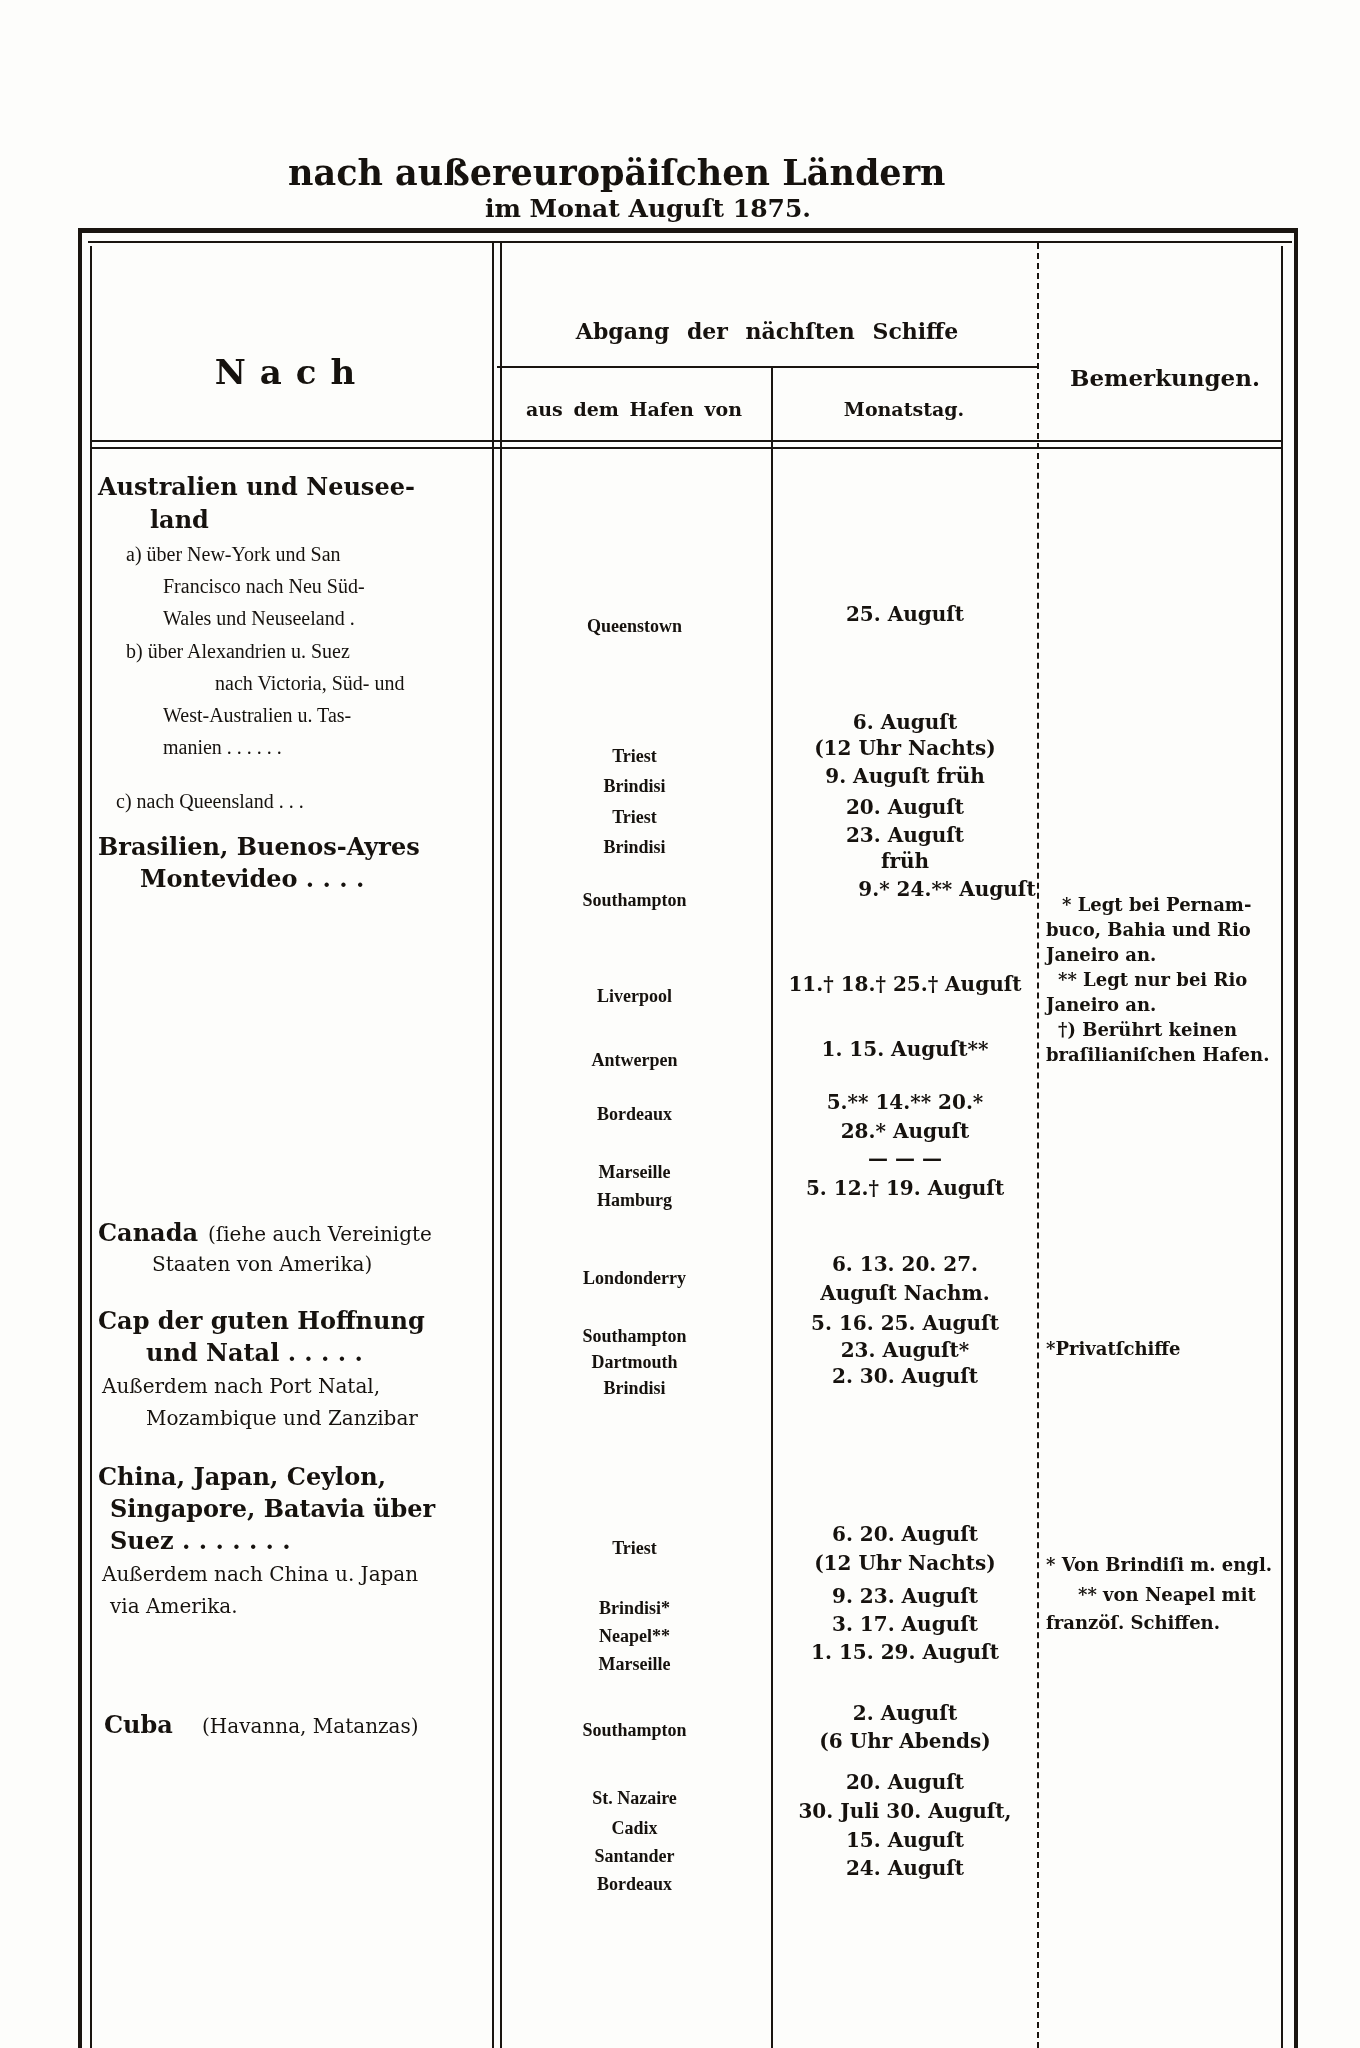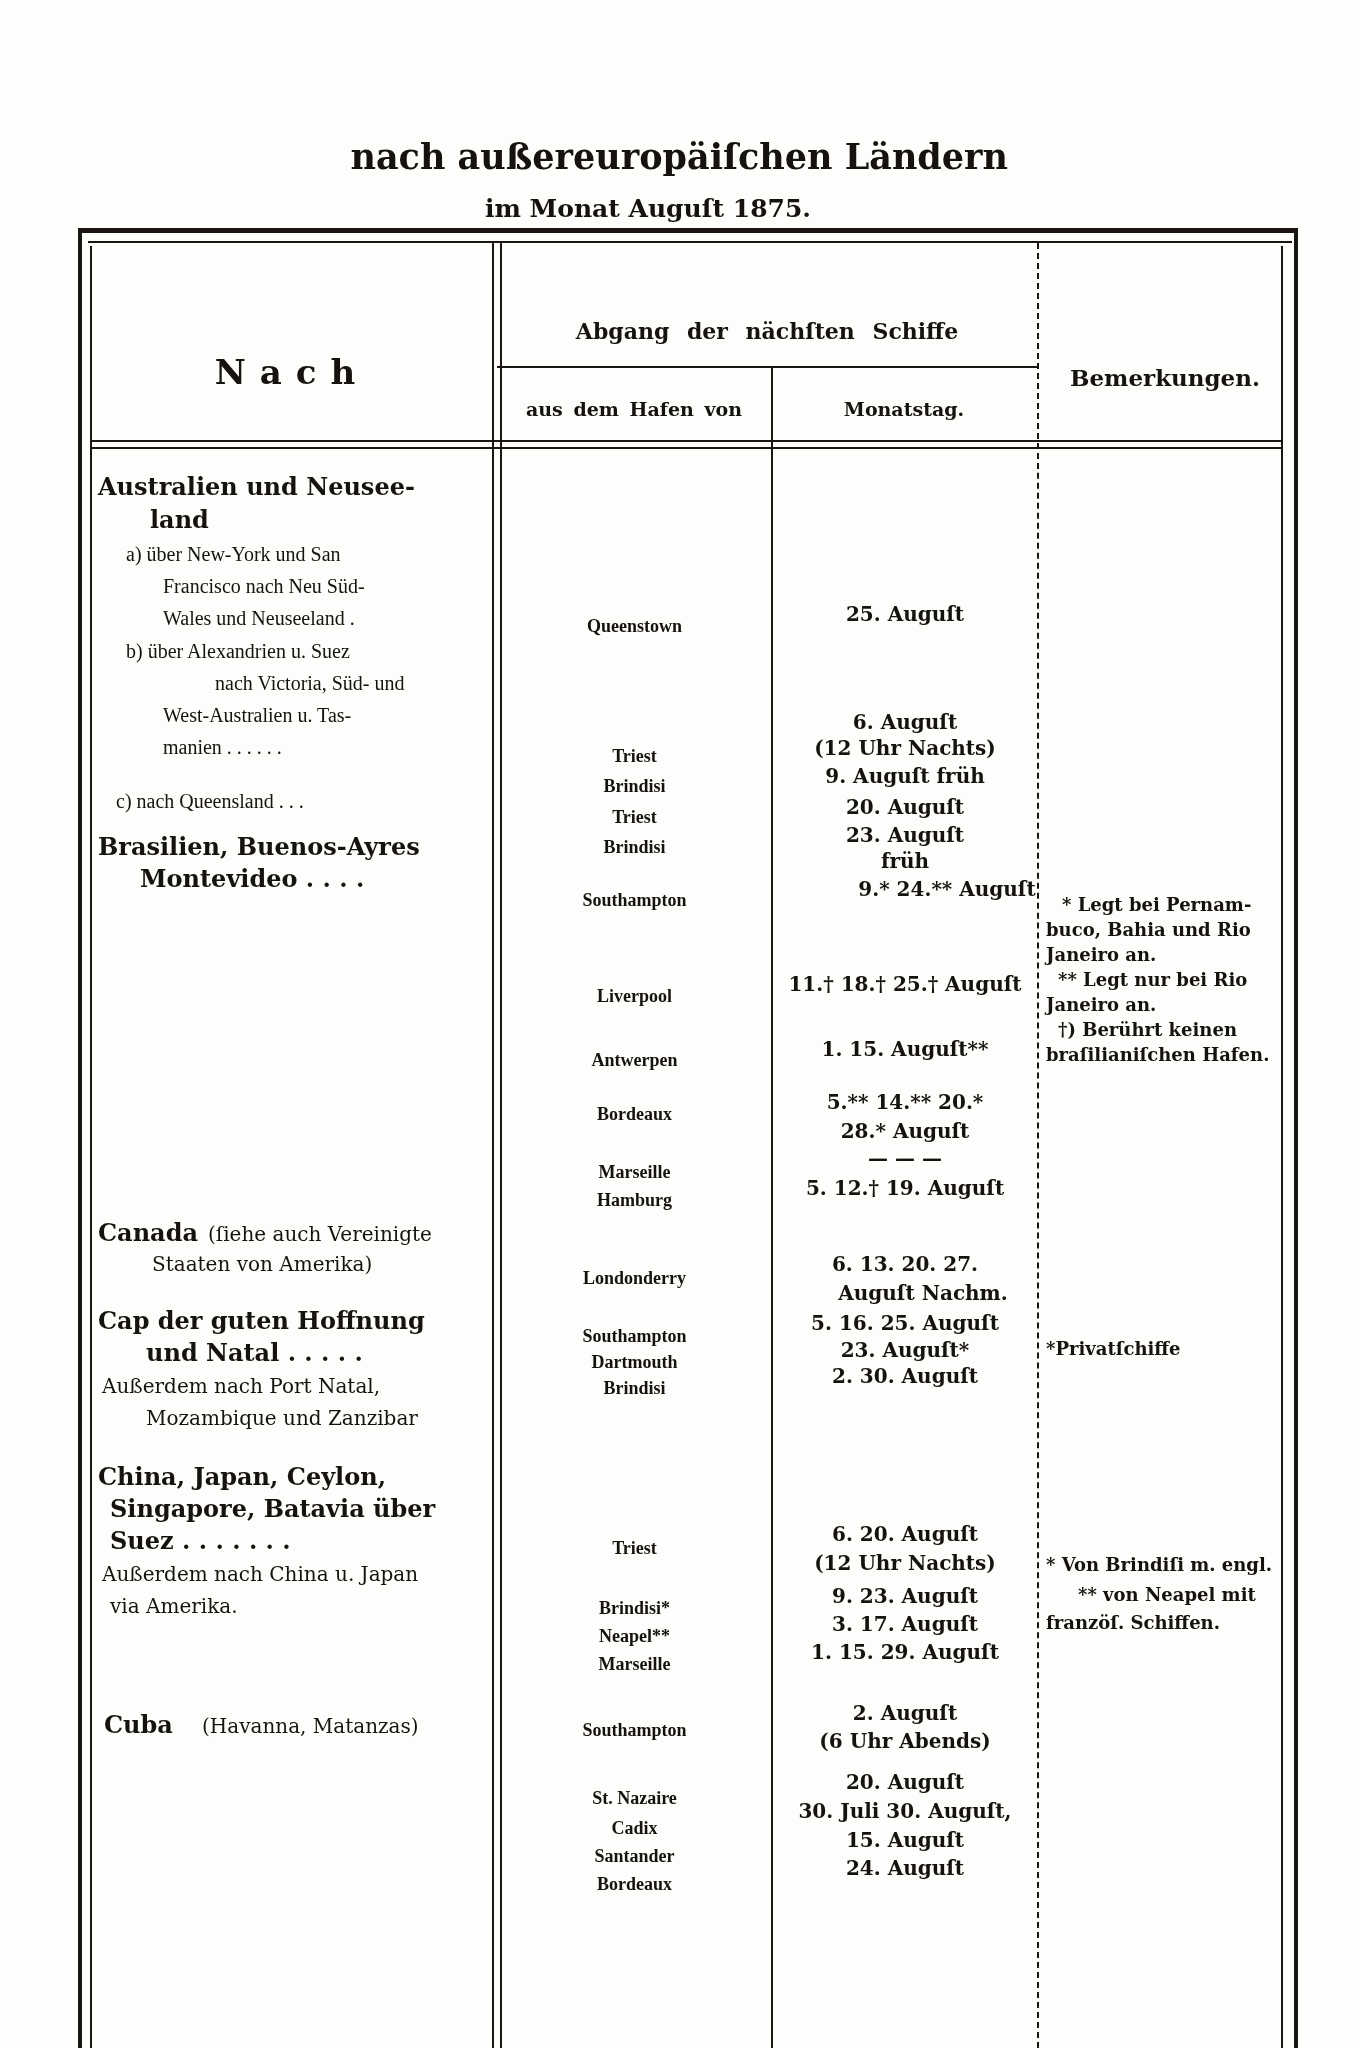--- a/index.html
+++ b/index.html
@@ -4,21 +4,21 @@
 <style>
   html,body{margin:0;padding:0;background:#ffffff;}
   .page{position:relative;width:1360px;height:2048px;background:#fdfdfb;color:#16120e;
         font-family:"DejaVu Serif",serif;overflow:hidden;}
   .bar{position:absolute;background:#1a1510;}
   .dashline{position:absolute;border-left:2px dashed #1a1510;}
   .note{position:absolute;top:60px;left:700px;width:560px;text-align:right;
         font:700 21px "DejaVu Serif",serif;letter-spacing:.5px;}
   .t1{position:absolute;top:100px;left:288px;width:720px;text-align:center;
       font:700 40px "DejaVu Serif",serif;}
-  .t2{position:absolute;top:136px;left:288px;width:720px;text-align:right;
+  .t2{position:absolute;top:152px;left:288px;width:720px;text-align:left;
       font:700 35px "DejaVu Serif",serif;}
   .t3{position:absolute;top:194px;left:288px;width:720px;text-align:center;
       font:700 25px "DejaVu Serif",serif;}
   .hd-nach{position:absolute;top:352px;left:92px;width:400px;text-align:center;
       font:700 34px "DejaVu Serif",serif;letter-spacing:14px;}
   .hd-abgang{position:absolute;top:318px;left:497px;width:540px;text-align:center;
       font:700 22px "DejaVu Serif",serif;word-spacing:10px;}
   .hd-hafen{position:absolute;top:398px;left:497px;width:274px;text-align:center;
       font:700 19px "DejaVu Serif",serif;word-spacing:4px;}
   .hd-mtag{position:absolute;top:398px;left:771px;width:266px;text-align:center;
@@ -122,21 +122,21 @@
       <div class="dates" style="top: 823px;">23. Auguſt</div>
       <div class="dates" style="top: 849px;">früh</div>
       <div class="dates" style="top: 877px; padding-left: 42px;">9.* 24.** Auguſt</div>
       <div class="dates" style="top: 972px;">11.† 18.† 25.† Auguſt</div>
       <div class="dates" style="top: 1037px;">1. 15. Auguſt**</div>
       <div class="dates" style="top: 1090px;">5.** 14.** 20.*</div>
       <div class="dates" style="top: 1119px;">28.* Auguſt</div>
       <div class="dates" style="top: 1146px;">— — —</div>
       <div class="dates" style="top: 1176px;">5. 12.† 19. Auguſt</div>
       <div class="dates" style="top: 1252px;">6. 13. 20. 27.</div>
-      <div class="dates" style="top: 1281px; margin-left: 18px;">Auguſt Nachm.</div>
+      <div class="dates" style="top: 1281px;">Auguſt Nachm.</div>
       <div class="dates" style="top: 1311px;">5. 16. 25. Auguſt</div>
       <div class="dates" style="top: 1338px;">23. Auguſt*</div>
       <div class="dates" style="top: 1364px;">2. 30. Auguſt</div>
       <div class="dates" style="top: 1522px;">6. 20. Auguſt</div>
       <div class="dates" style="top: 1551px;">(12 Uhr Nachts)</div>
       <div class="dates" style="top: 1584px;">9. 23. Auguſt</div>
       <div class="dates" style="top: 1612px;">3. 17. Auguſt</div>
       <div class="dates" style="top: 1640px;">1. 15. 29. Auguſt</div>
       <div class="dates" style="top: 1701px;">2. Auguſt</div>
       <div class="dates" style="top: 1729px;">(6 Uhr Abends)</div>

